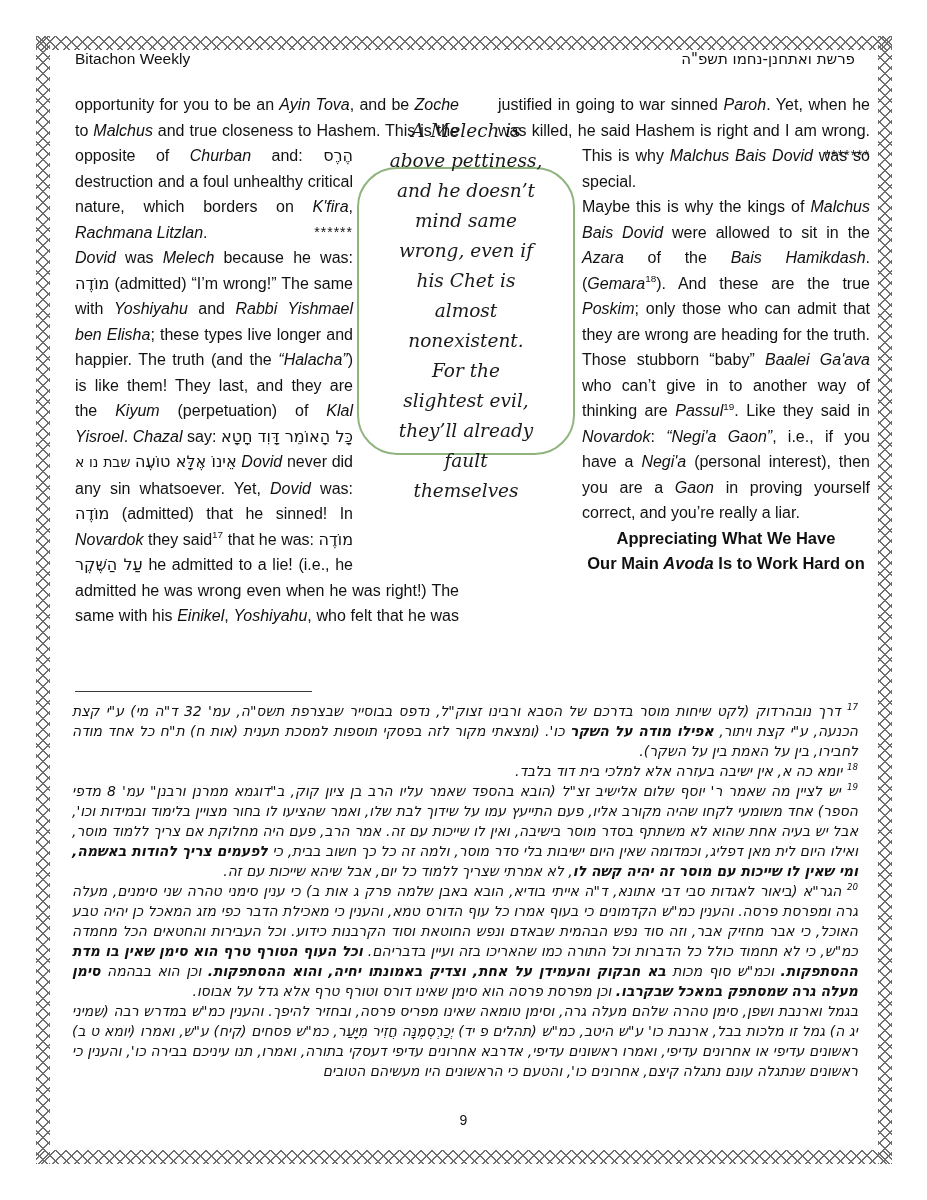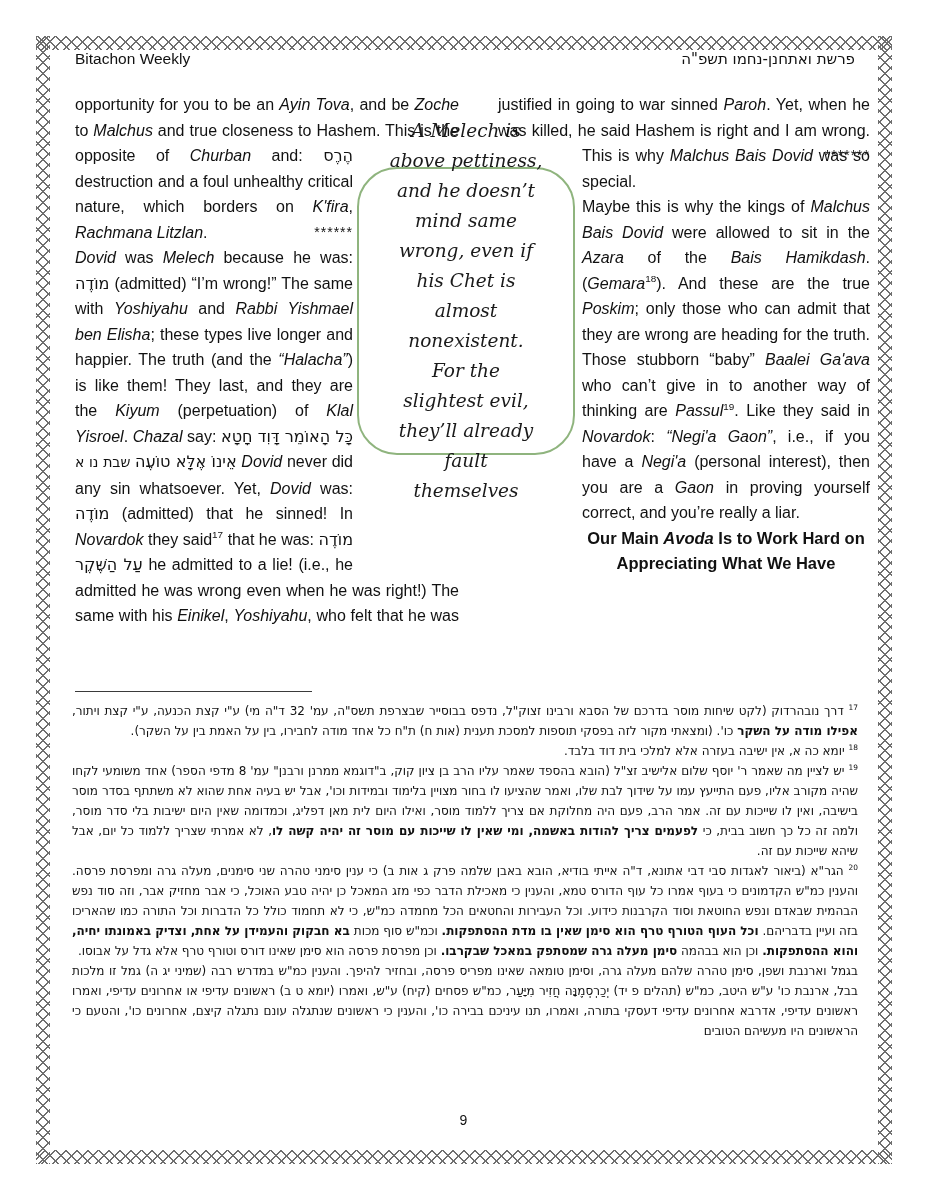--- a/index.html
+++ b/index.html
@@ -41,21 +41,21 @@
     display:flex;flex-direction:column;justify-content:center;align-items:center;
     font-family:"DejaVu Serif",serif;font-style:italic;font-size:18.5px;line-height:30px;
     text-align:center;color:#1a1a1a;padding:4px 6px;}
   .qline{white-space:nowrap;}
 
   .h-heb{font-weight:bold;text-align:center;font-size:16.5px;margin:1px 0 0 0;direction:rtl;}
   .h-eng{font-weight:bold;text-align:center;font-size:16.5px;}
 
   .fn-sep{position:absolute;left:75px;top:691px;width:237px;border-top:1.6px solid #3a3a3a;}
   .footnotes{position:absolute;left:72px;top:701px;width:786px;direction:rtl;text-align:justify;
-    font-size:12px;line-height:20px;}
+    font-size:14px;line-height:20px;font-style:italic;}
   .footnotes .fn p{margin:0;}
   .pagenum{position:absolute;left:0;top:1112px;width:100%;text-align:center;font-size:14px;}
 </style>
 </head>
 <body>
 
 <div class="page">
 
   <div class="lace top"></div>
   <div class="lace bottom"></div>
@@ -82,22 +82,22 @@
       <div class="qline">For the</div>
       <div class="qline">slightest evil,</div>
       <div class="qline">they’ll already</div>
       <div class="qline">fault</div>
       <div class="qline">themselves</div>
     </div>
 
   <div class="col col-right">
     <p><span>justified in going to war sinned </span><span class="it">Paroh</span><span>. Yet, when he was killed, he said Hashem is right and I am wrong. This is why </span><span class="it">Malchus Bais </span><span class="sp-l"></span><span class="st-r">*******</span><span class="it">Dovid</span><span> was so special.</span></p>
     <p><span>Maybe this is why the kings of </span><span class="it">Malchus Bais Dovid</span><span> were allowed to sit in the </span><span class="it">Azara</span><span> of the </span><span class="it">Bais Hamikdash</span><span>. (</span><span class="it">Gemara</span><sup>18</sup><span>). And these are the true </span><span class="it">Poskim</span><span>; only those who can admit that they are wrong are heading for the truth. Those stubborn “baby” </span><span class="it">Baalei Ga'ava</span><span> who can’t give in to another way of thinking are </span><span class="it">Passul</span><sup>19</sup><span>. Like they said in </span><span class="it">Novardok</span><span>: </span><span class="it">“Negi'a Gaon”</span><span>, i.e., if you have a </span><span class="it">Negi'a</span><span> (personal interest), then you are a </span><span class="it">Gaon</span><span> in proving yourself correct, and you’re really a liar.</span></p>
+    <div class="h-eng"><span>Appreciating What We Have</span></div>
     <div class="h-eng"><span>Our Main </span><span class="it">Avoda</span><span> Is to Work Hard on</span></div>
-    <div class="h-eng"><span>Appreciating What We Have</span></div>
   </div>
 
   <div class="fn-sep"></div>
   <div class="footnotes he">
       <div class="fn">
         <p><sup>17</sup><span> דרך נובהרדוק (לקט שיחות מוסר בדרכם של הסבא ורבינו זצוק"ל, נדפס בבוסייר שבצרפת תשס"ה, עמ' 32 ד"ה מי) ע"י קצת הכנעה, ע"י קצת ויתור, </span><span class="bd">אפילו מודה על השקר</span><span> כו'. (ומצאתי מקור לזה בפסקי תוספות למסכת תענית (אות ח) ת"ח כל אחד מודה לחבירו, בין על האמת בין על השקר).</span></p>
       </div>
       <div class="fn">
         <p><sup>18</sup><span> יומא כה א, אין ישיבה בעזרה אלא למלכי בית דוד בלבד.</span></p>
       </div>

